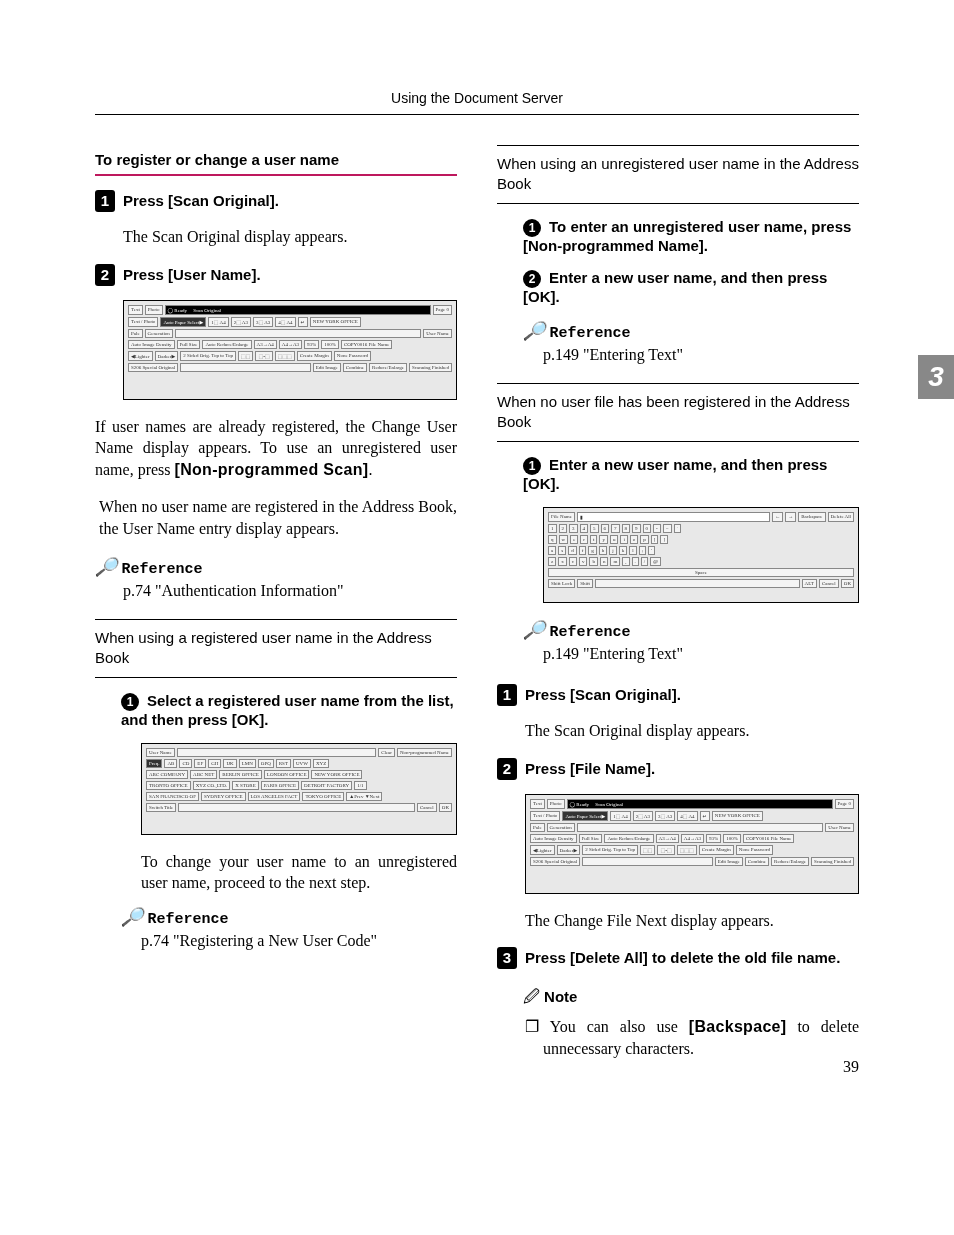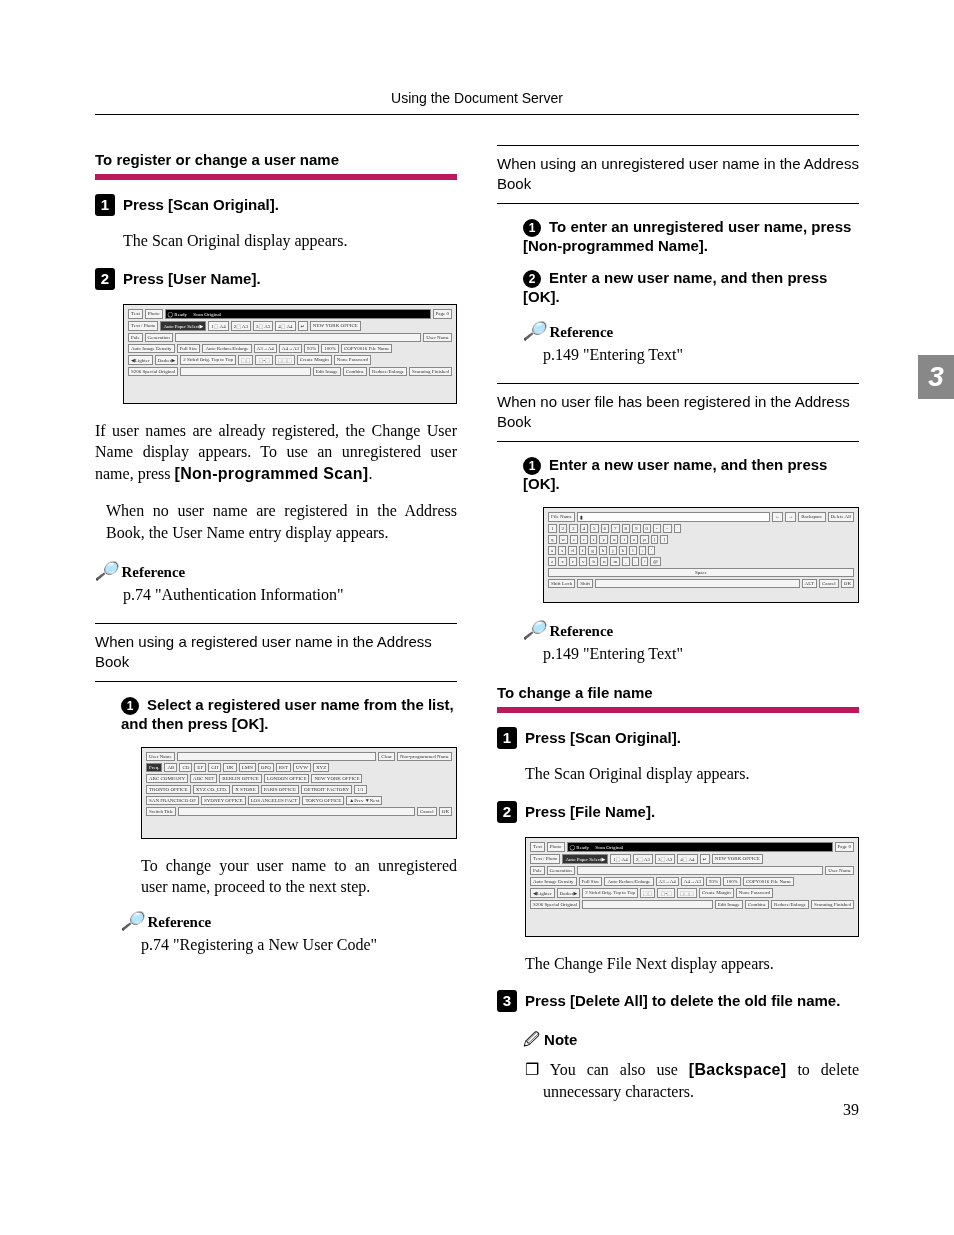--- a/index.html
+++ b/index.html
@@ -30,21 +30,21 @@
     gap: 40px;
   }
   .col {
     flex: 1;
     width: 50%;
   }
   .section-title {
     font-family: Arial, Helvetica, sans-serif;
     font-weight: bold;
     font-size: 15px;
-    border-bottom: 6px solid #be185d;
+    border-bottom: 2px solid #be185d;
     padding-bottom: 6px;
     margin-bottom: 14px;
     margin-top: 6px;
   }
   .step {
     margin-bottom: 14px;
   }
   .step-marker {
     display: inline-block;
     background: #000;
@@ -93,21 +93,21 @@
   .sub-body-text {
     font-size: 16px;
     line-height: 1.35;
     margin: 4px 0 12px 46px;
     text-align: justify;
   }
   .indented-block {
     margin-left: 26px;
   }
   .ref-heading {
-    font-family: Liberation Serif, serif;
+    font-family: Liberation Mono, monospace;
     font-weight: bold;
     font-size: 15px;
     margin-top: 10px;
     margin-bottom: 2px;
   }
   .ref-heading .ref-icon {
     font-style: italic;
     font-weight: normal;
     font-size: 18px;
     margin-right: 4px;
@@ -271,21 +271,21 @@
             <span class="ss-cell">Combine</span>
             <span class="ss-cell">Reduce/Enlarge</span>
             <span class="ss-cell">Scanning Finished</span>
           </div>
       </div>
 
       <div class="body-text" style="margin-left:0;">
         <span>If user names are already registered, the Change User Name display appears. To use an unregistered user name, press </span><span class="bold-sans">[Non-programmed Scan]</span><span>.</span>
       </div>
 
-      <div class="body-text" style="margin-left:11px;">When no user name are registered in the Address Book, the User Name entry display appears.</div>
+      <div class="body-text" style="margin-left:4px;">When no user name are registered in the Address Book, the User Name entry display appears.</div>
 
       <div class="ref-heading" style="margin-left:0;">
         <span class="ref-icon">🔎</span><span>Reference</span>
       </div>
       <div class="body-text" style="margin-top:2px;">p.74 "Authentication Information"</div>
 
       <div class="subhead-box">When using a registered user name in the Address Book</div>
 
       <div class="step indented-block">
         <span class="circle-marker">1</span>
@@ -449,21 +449,20 @@
             <span class="ss-cell">Cancel</span>
             <span class="ss-cell">OK</span>
           </div>
       </div>
 
       <div class="ref-heading" style="margin-left:26px;">
         <span class="ref-icon">🔎</span><span>Reference</span>
       </div>
       <div class="sub-body-text" style="margin-top:2px;margin-bottom:20px;">p.149 "Entering Text"</div>
 
-      <div class="section-title">To change a file name</div>
 
       <div class="step">
         <span class="step-marker">1</span>
         <span class="step-text">
           <span>Press </span><span class="bracket">[Scan Original]</span><span>.</span>
         </span>
       </div>
       <div class="body-text">The Scan Original display appears.</div>
 
       <div class="step">

